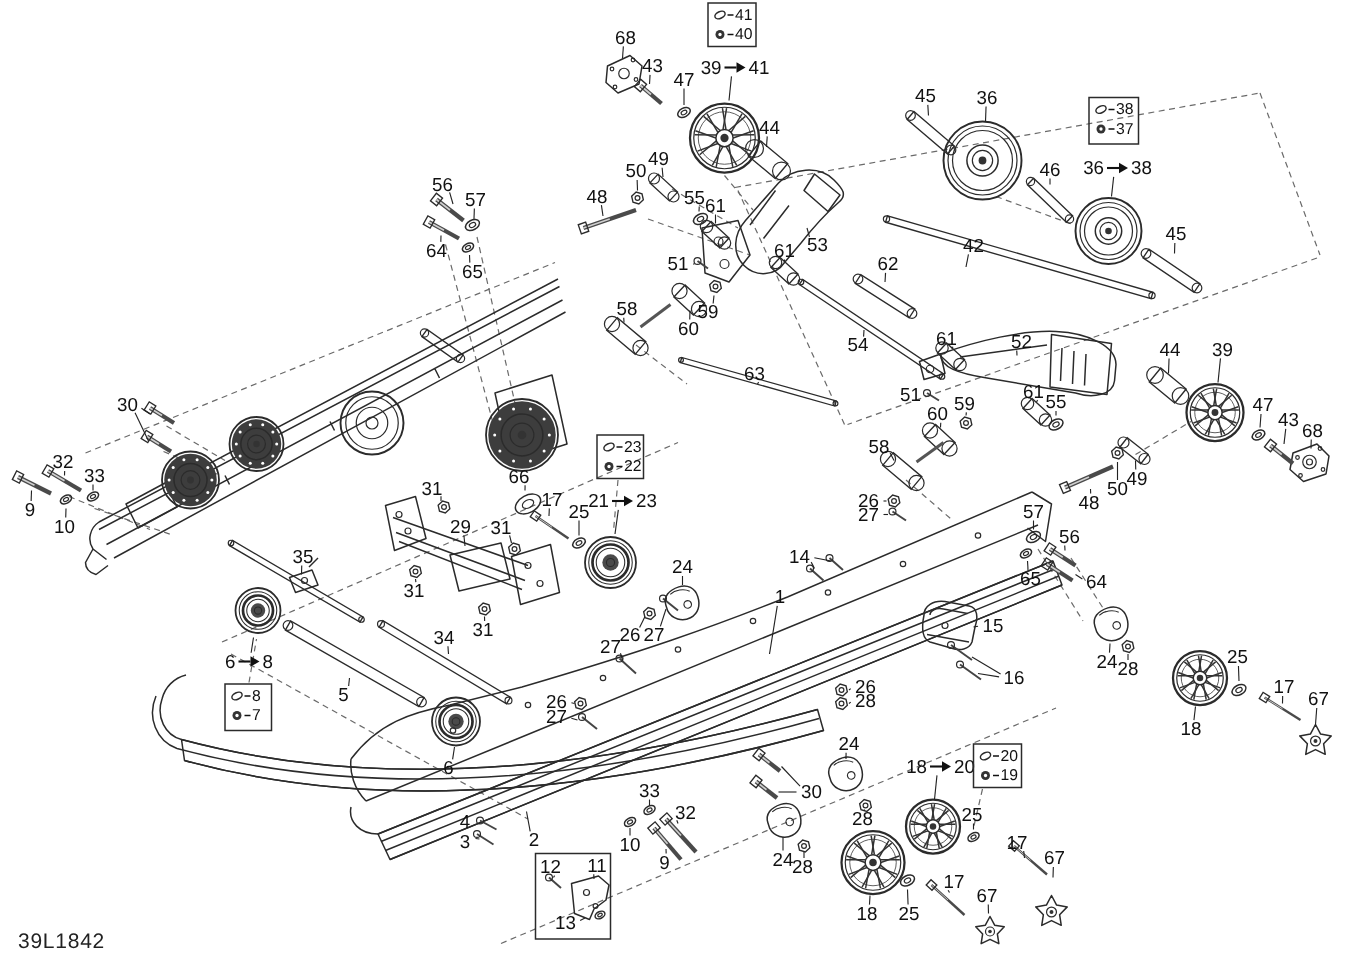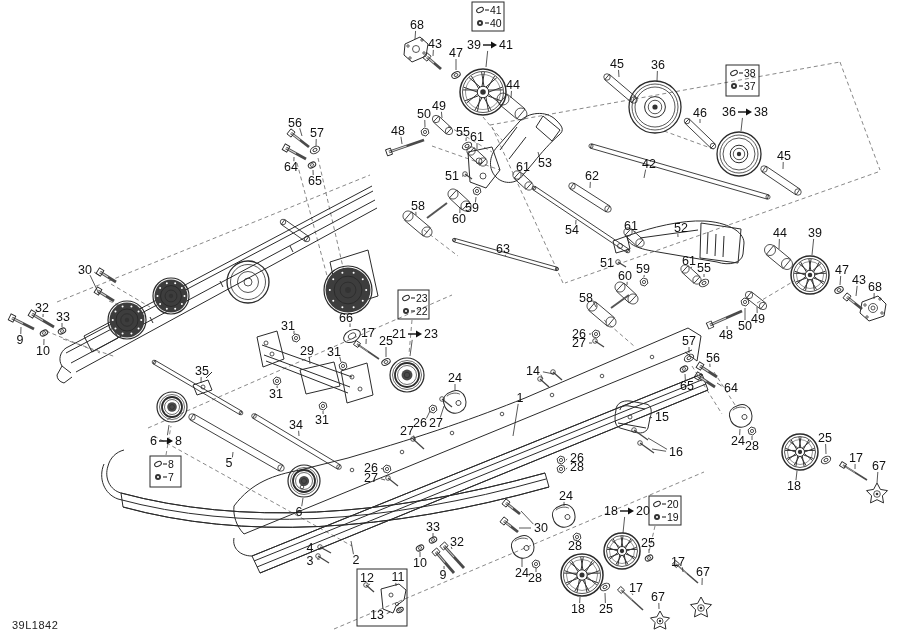--- a/index.html
+++ b/index.html
@@ -4,21 +4,21 @@
 <style>
   html,body{margin:0;padding:0;background:#fff;}
   .canvas{position:relative;width:900px;height:636px;background:#ffffff;overflow:hidden;
           font-family:"Liberation Sans",sans-serif;}
   svg{position:absolute;left:0;top:0;}
   .lbl{font-family:"Liberation Sans",sans-serif;font-size:12.5px;fill:#111;}
   .lbl-s{font-family:"Liberation Sans",sans-serif;font-size:10.5px;fill:#111;}
   .dash{stroke:#6a6a6a;stroke-width:.8;stroke-dasharray:4 3;fill:none;}
   .ldr{stroke:#222;stroke-width:.75;}
   .ln{stroke:#2b2b2b;fill:none;}
-  .docnum{position:absolute;left:12px;top:619px;font-size:11px;color:#222;letter-spacing:.5px;}
+  .docnum{position:absolute;left:12px;top:619px;font-size:14px;color:#222;letter-spacing:.5px;}
 </style>
 </head>
 <body>
 
 <div class="canvas">
   <svg id="dg" width="900" height="636" viewBox="0 0 900 636">
       <g>
         <line x1="490" y1="125" x2="840" y2="62" class="dash"></line>
         <line x1="840" y1="62" x2="880" y2="170" class="dash"></line>
         <line x1="878" y1="172" x2="565" y2="283" class="dash"></line>

